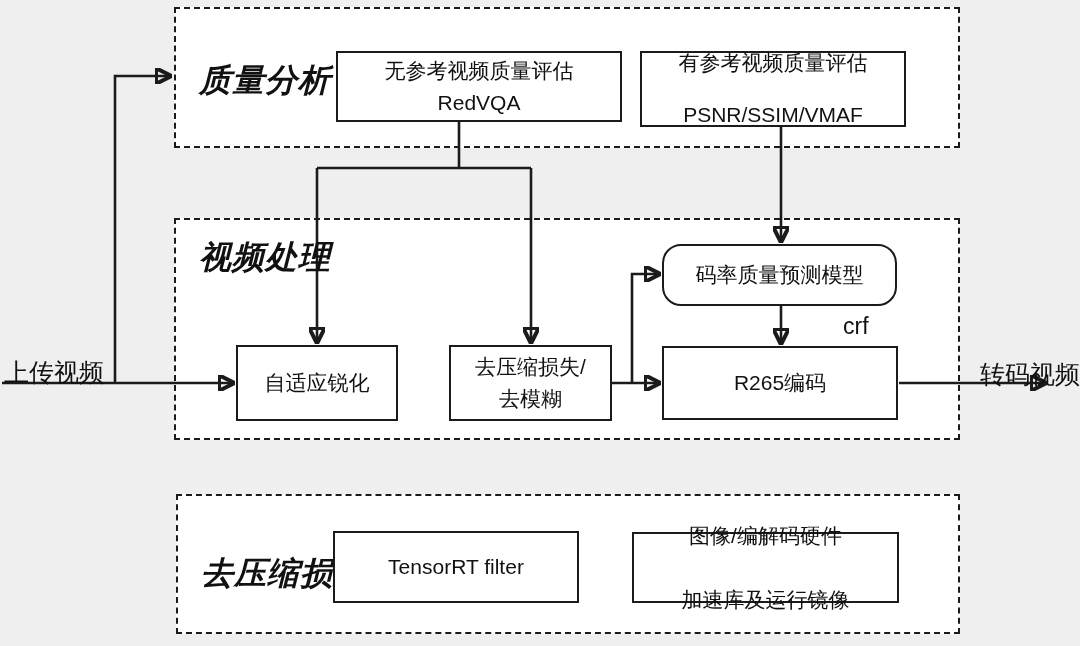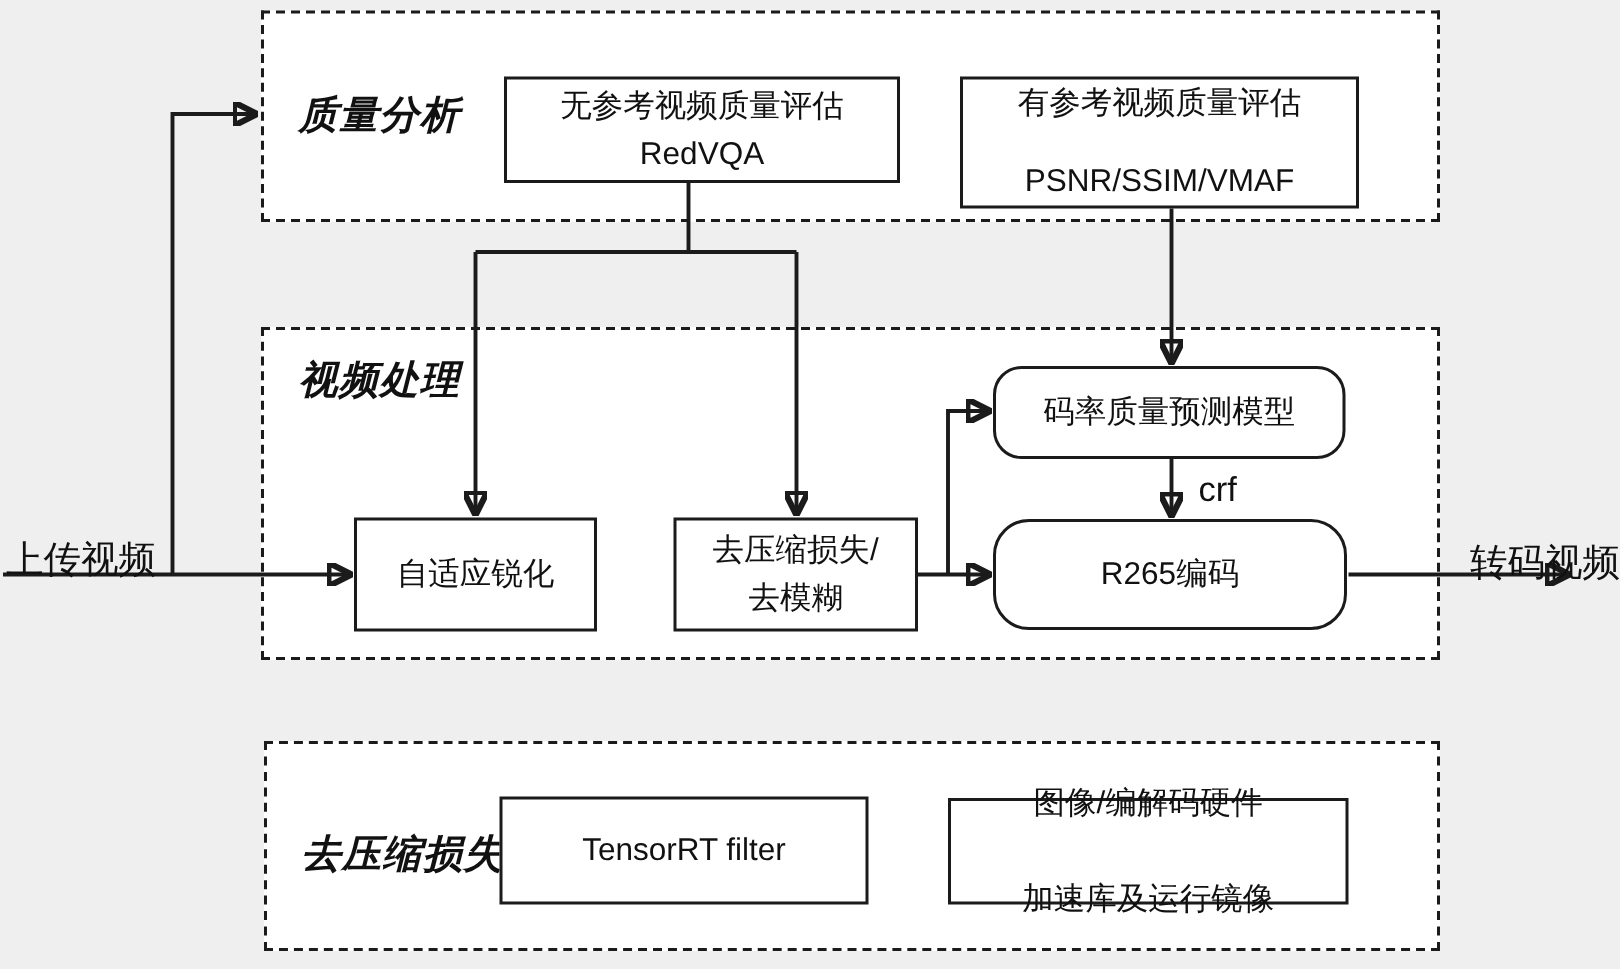--- a/index.html
+++ b/index.html
@@ -21,21 +21,21 @@
     overflow:hidden;
   }
   .section{
     position:absolute;
     background:var(--panel);
     border:2px dashed var(--line);
     box-sizing:border-box;
   }
   .section-label{
     position:absolute;
-    font-size:26px;
+    font-size:32px;
     font-weight:bold;
     font-style:italic;
     letter-spacing:1px;
     white-space:nowrap;
   }
   .node{
     position:absolute;
     background:var(--panel);
     border:2.5px solid var(--line);
     box-sizing:border-box;
@@ -51,20 +51,21 @@
   .edge-label{
     position:absolute;
     font-size:25px;
     white-space:nowrap;
     margin-top:16px;
   }
   .crf-label{
     position:absolute;
     font-size:23px;
     white-space:nowrap;
+    margin-left:44px;
   }
   svg.wires{
     position:absolute;
     left:0;top:0;
     width:1080px;height:646px;
     pointer-events:none;
     color:var(--line);
   }
   svg.wires path{
     fill:none;
@@ -96,44 +97,44 @@
     <path d="M781,306 V343" marker-end="url(#arrow)"></path>
     <path d="M612,383 H659" marker-end="url(#arrow)"></path>
     <path d="M632,383 V274 H659" marker-end="url(#arrow)"></path>
     <path d="M899,383 H1045" marker-end="url(#arrow)"></path>
   </svg>
 
   <div class="section-label" style="left:199px;top:59px;">质量分析</div>
   <div class="section-label" style="left:199px;top:236px;">视频处理</div>
   <div class="section-label" style="left:201px;top:552px;">去压缩损失</div>
 
-  <div class="node" style="left:336px;top:51px;width:264px;height:71px;">
+  <div class="node" style="left:336px;top:51px;width:286px;height:71px;">
     <span>无参考视频质量评估</span>
     <span>RedVQA</span>
   </div>
 
-  <div class="node" style="left:640px;top:51px;width:266px;height:88px;gap:20px;">
+  <div class="node" style="left:640px;top:51px;width:266px;height:76px;gap:20px;">
     <span>有参考视频质量评估</span>
     <span>PSNR/SSIM/VMAF</span>
   </div>
 
   <div class="node" style="left:236px;top:345px;width:162px;height:76px;">
     <span>自适应锐化</span>
   </div>
 
   <div class="node" style="left:449px;top:345px;width:163px;height:76px;">
     <span>去压缩损失/</span>
     <span>去模糊</span>
   </div>
 
   <div class="node" style="left:662px;top:244px;width:235px;height:62px;border-radius:19px;">
     <span>码率质量预测模型</span>
   </div>
 
-  <div class="node" style="left:662px;top:346px;width:236px;height:74px;border-radius:24px;">
+  <div class="node" style="left:662px;top:346px;width:236px;height:74px;">
     <span>R265编码</span>
   </div>
 
   <div class="node" style="left:333px;top:531px;width:246px;height:72px;">
     <span>TensorRT filter</span>
   </div>
 
   <div class="node" style="left:632px;top:532px;width:267px;height:71px;gap:32px;">
     <span>图像/编解码硬件</span>
     <span>加速库及运行镜像</span>

